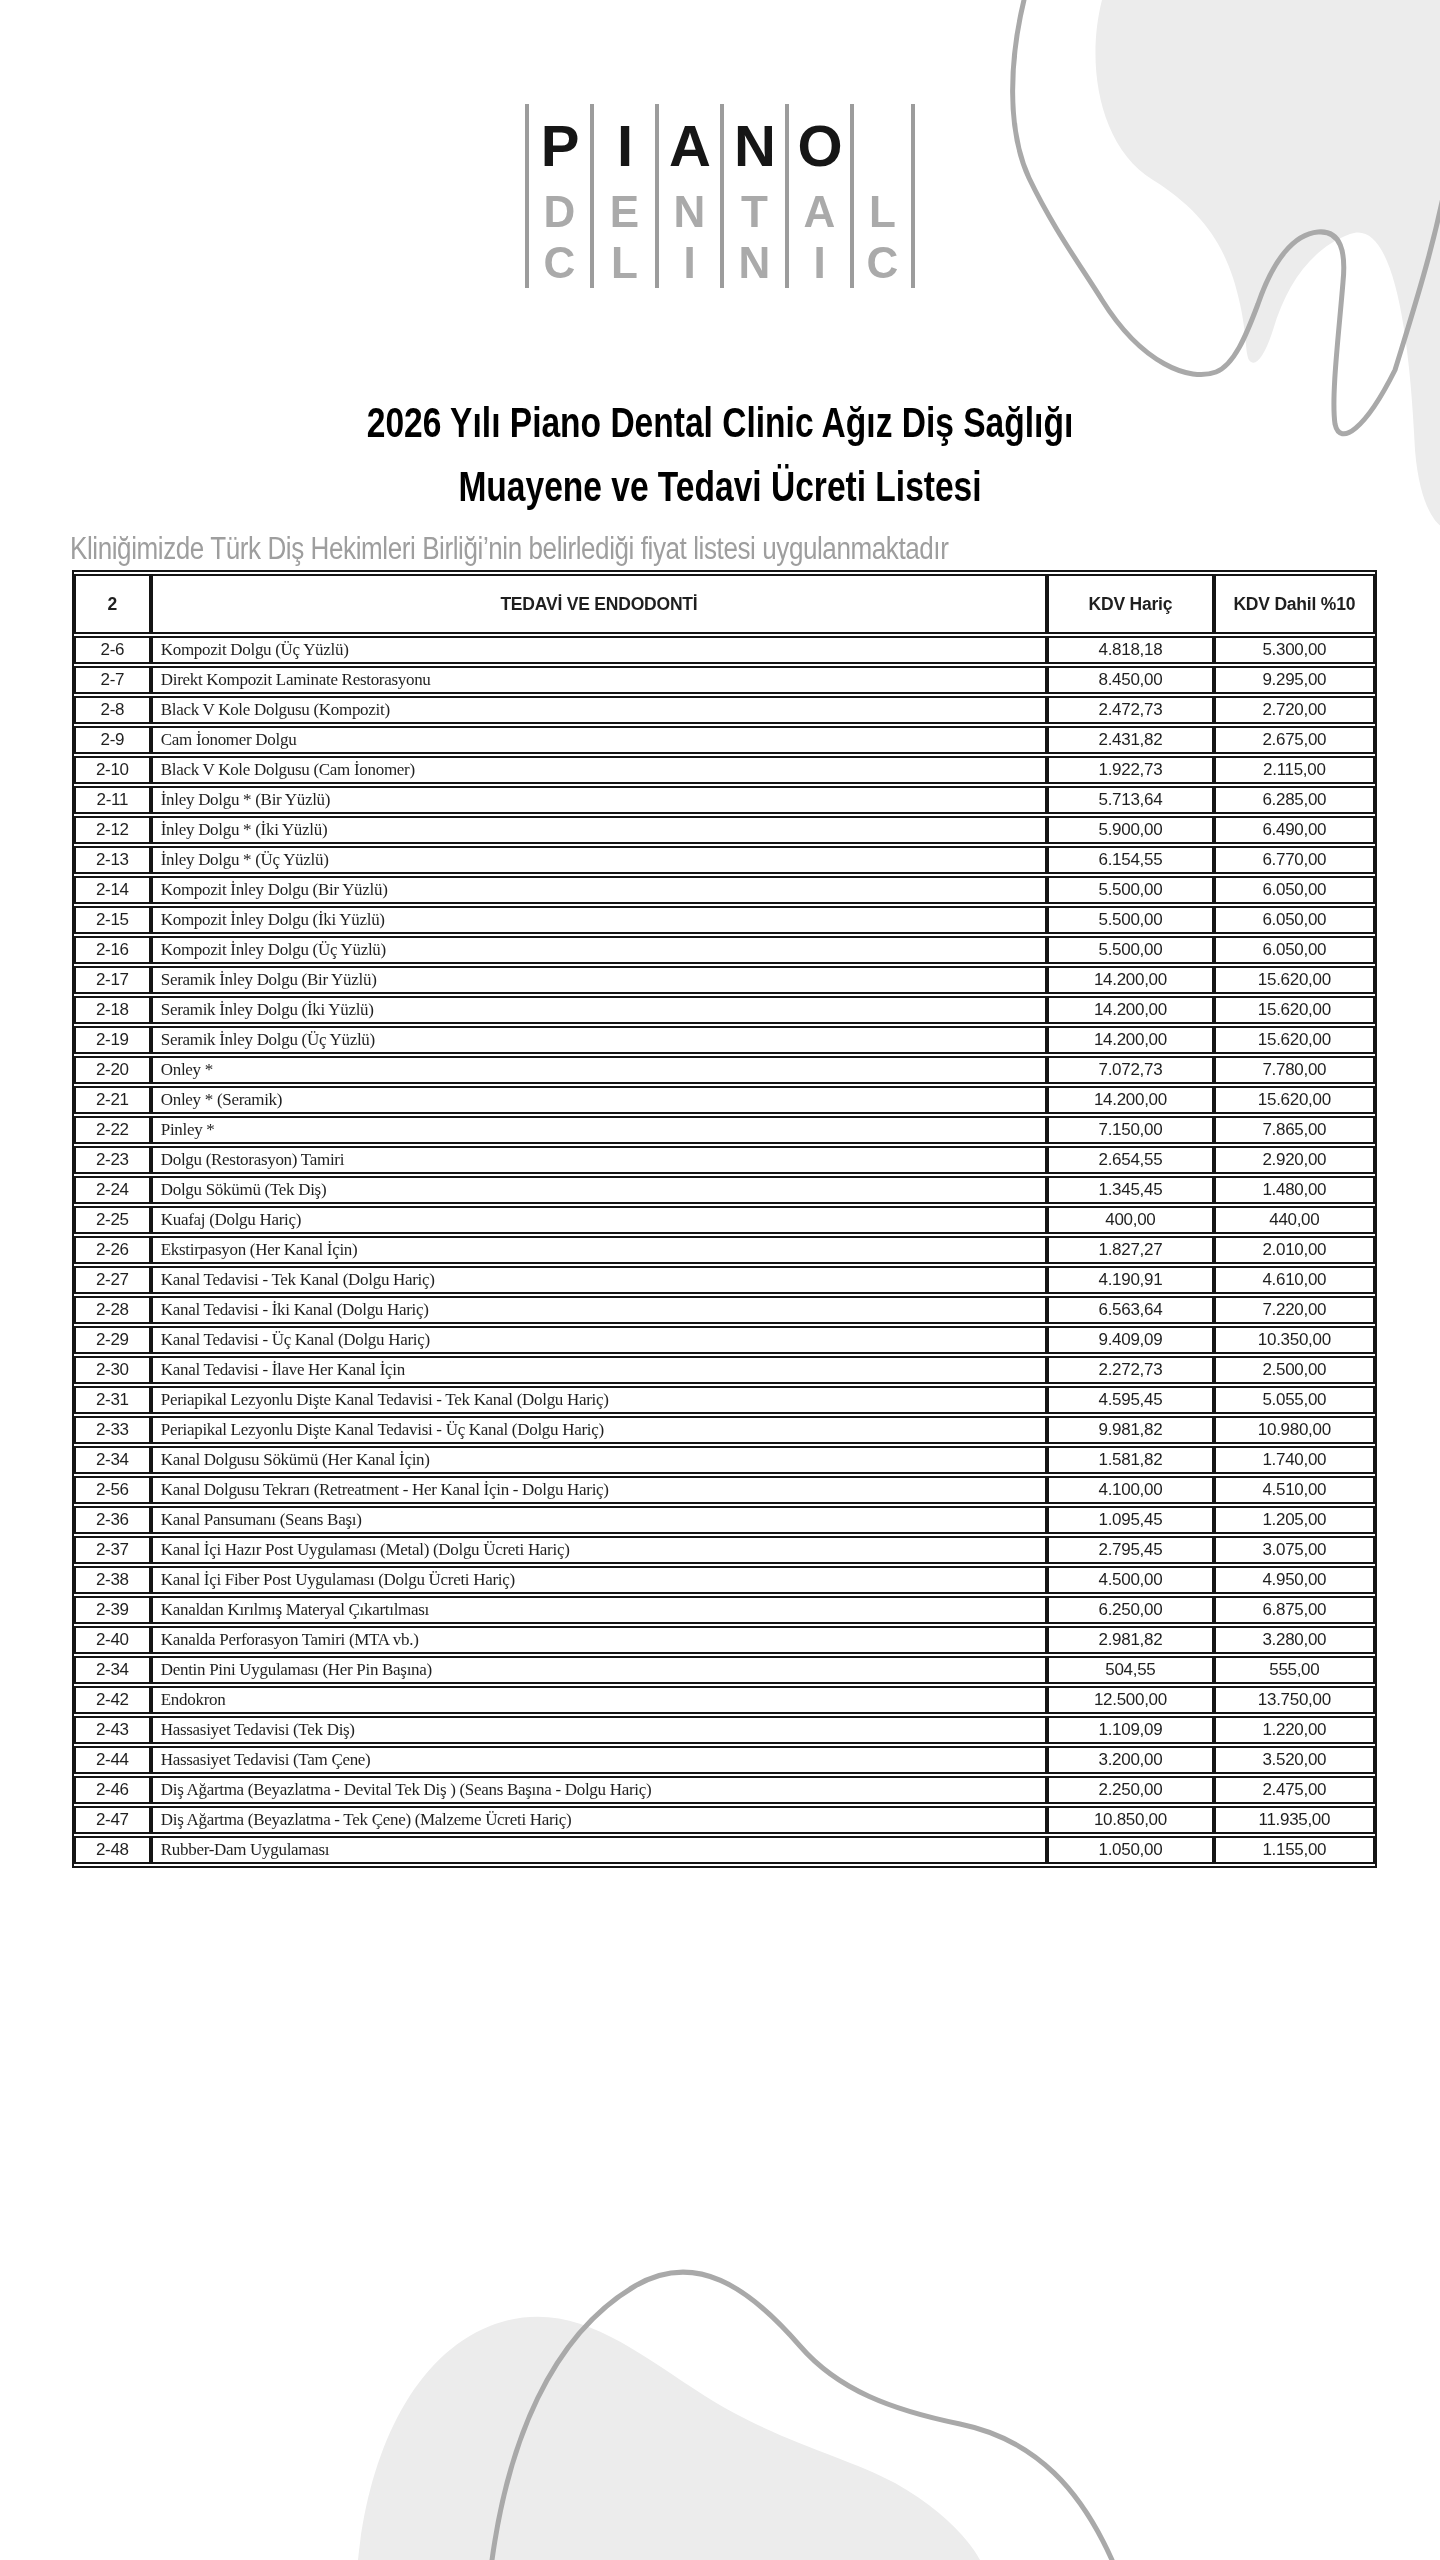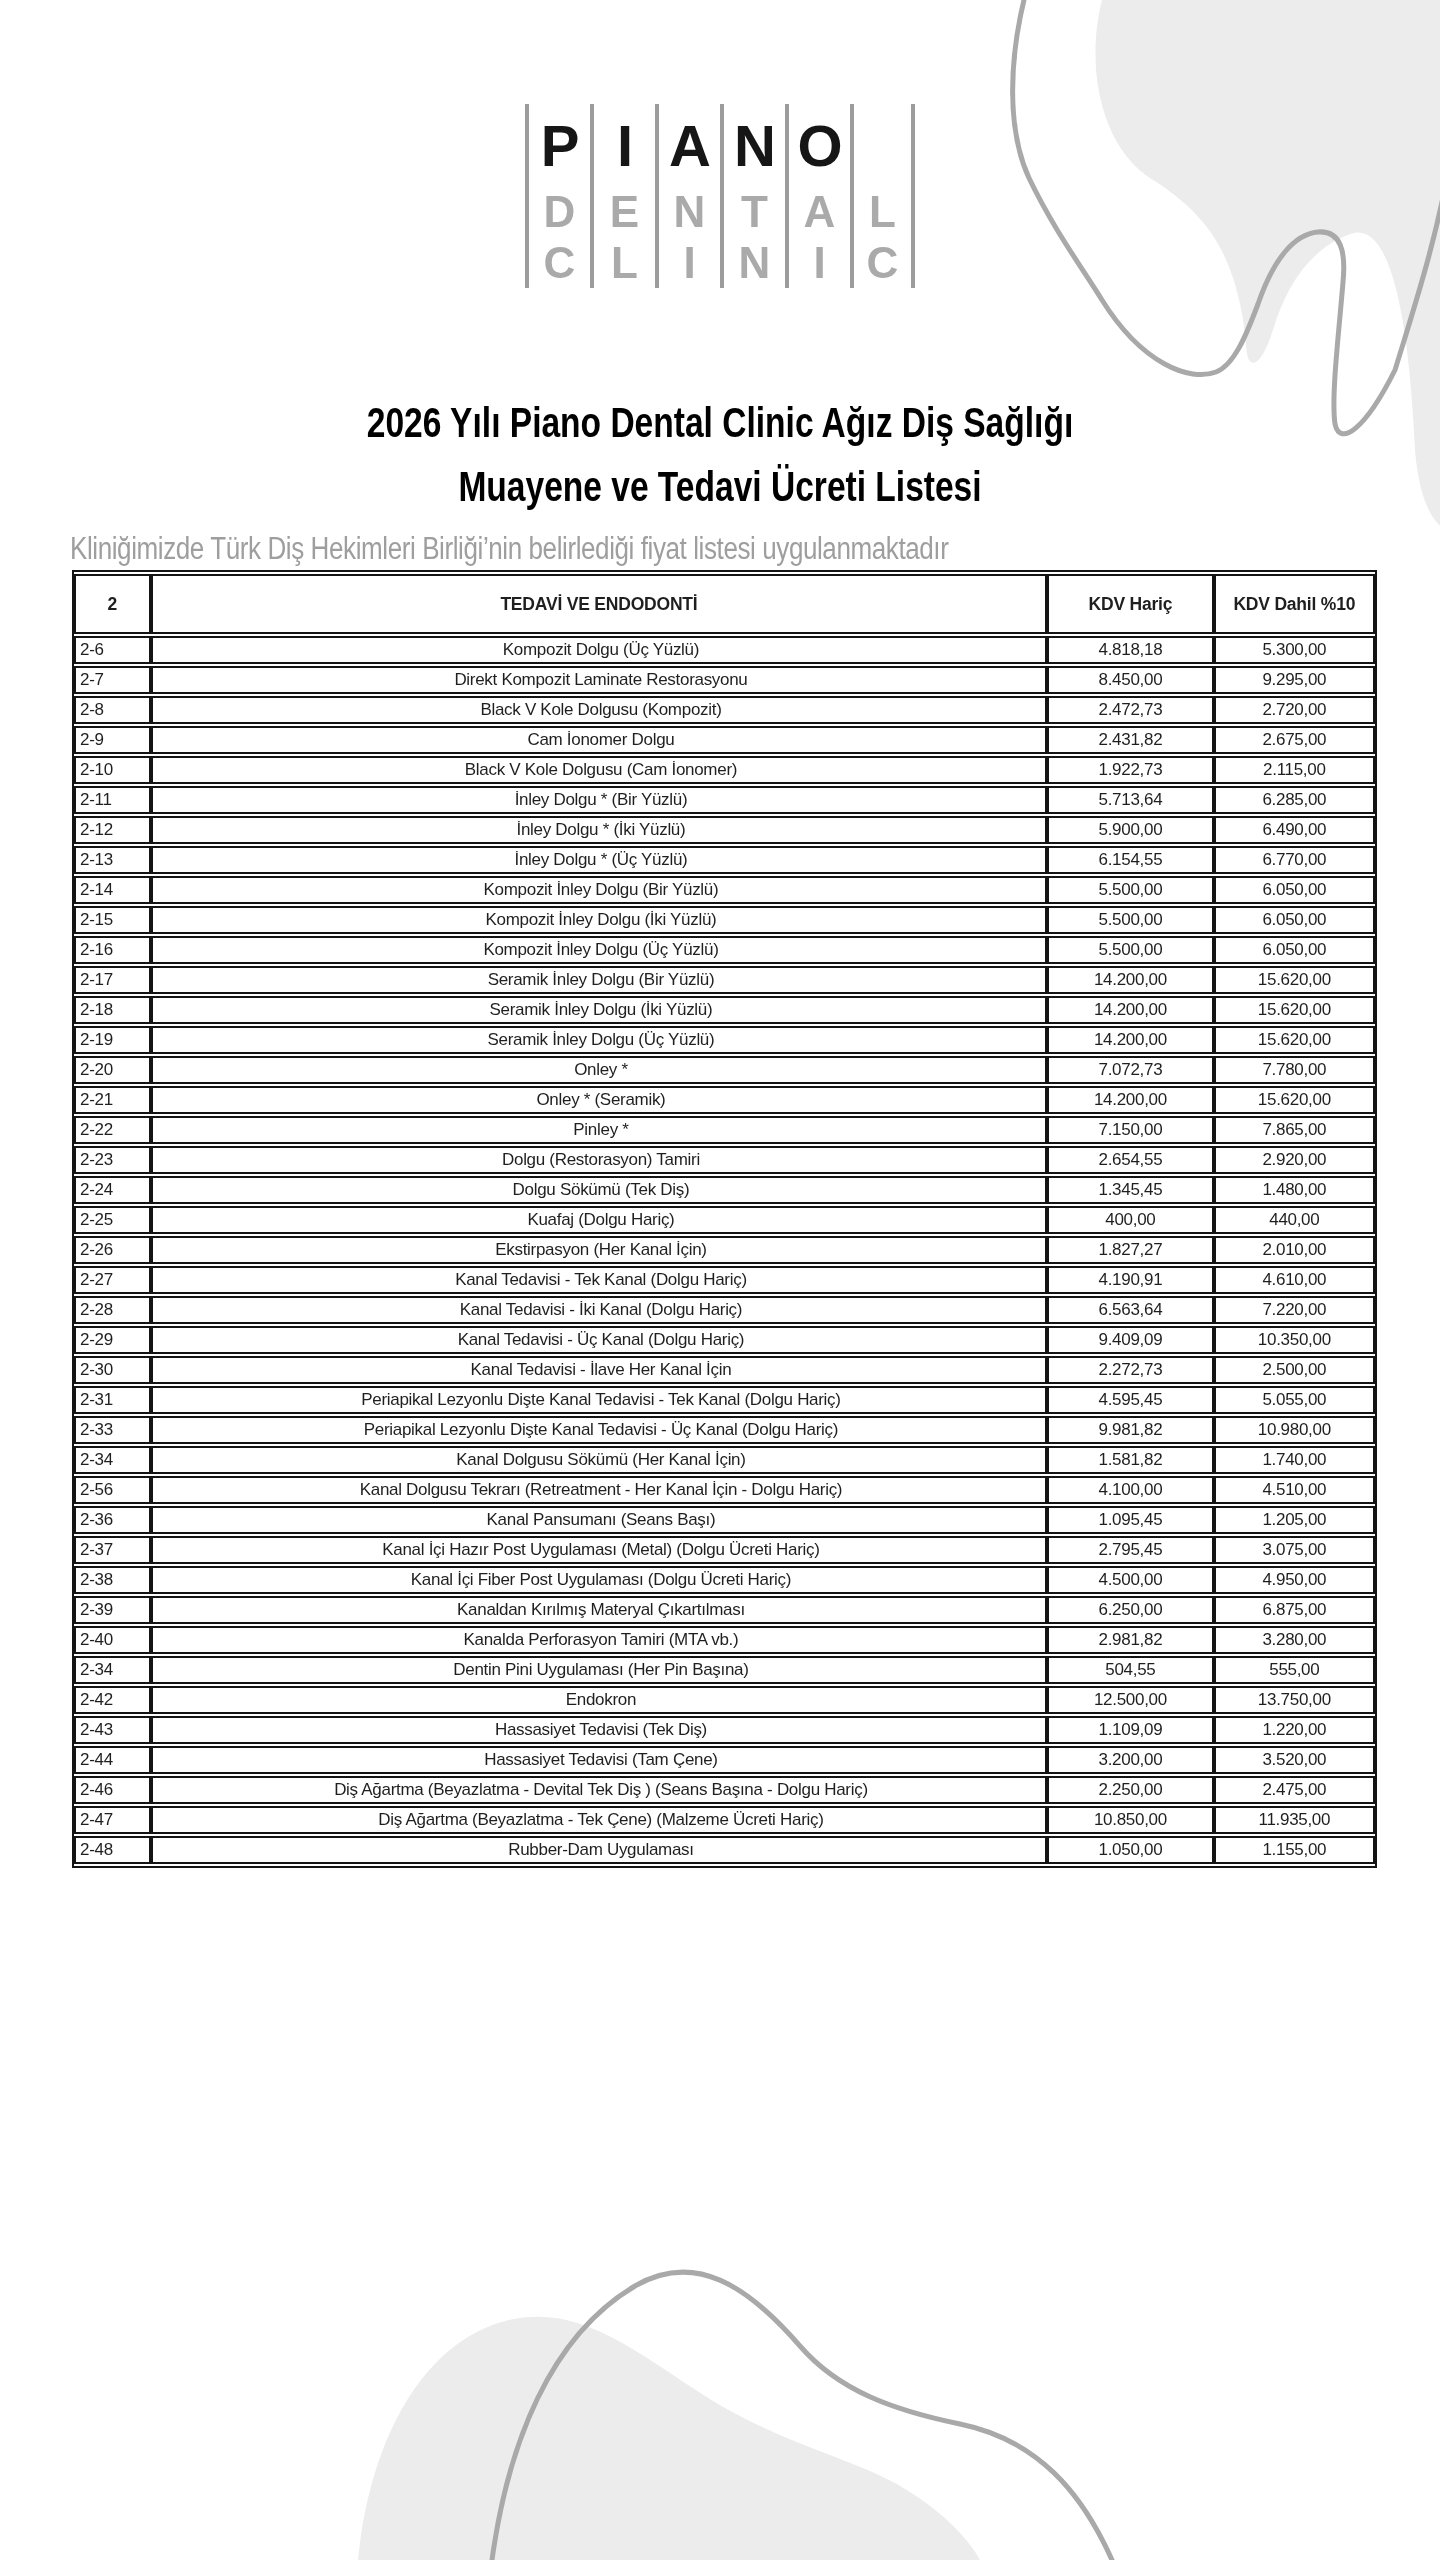--- a/index.html
+++ b/index.html
@@ -47,22 +47,22 @@
     overflow:hidden;white-space:nowrap;
   }
   .price-table th{
     font-weight:700;font-size:17.5px;text-align:center;height:54px;
     letter-spacing:-0.2px;
   }
   .price-table td{
     font-size:17px;height:24px;line-height:24px;padding:0 4px;
     letter-spacing:-0.3px;
   }
-  td.code{text-align:left;}
-  td.name{text-align:center;padding-left:8px;}
+  td.code{text-align:center;}
+  td.name{text-align:left;padding-left:8px;font-family:Liberation Serif, serif;}
   td.num{text-align:center;}
 </style>
 </head>
 <body>
 
 <div class="page">
 
   <svg class="tooth-top" width="450" height="530" viewBox="0 0 450 530" aria-hidden="true">
     <path d="M112,0 C96,62 108,146 163,180 C214,212 238,248 250,304 C257,336 255,352 259,360
              C265,368 274,358 283,330 C297,283 322,248 360,234 C397,220 418,300 425,450

